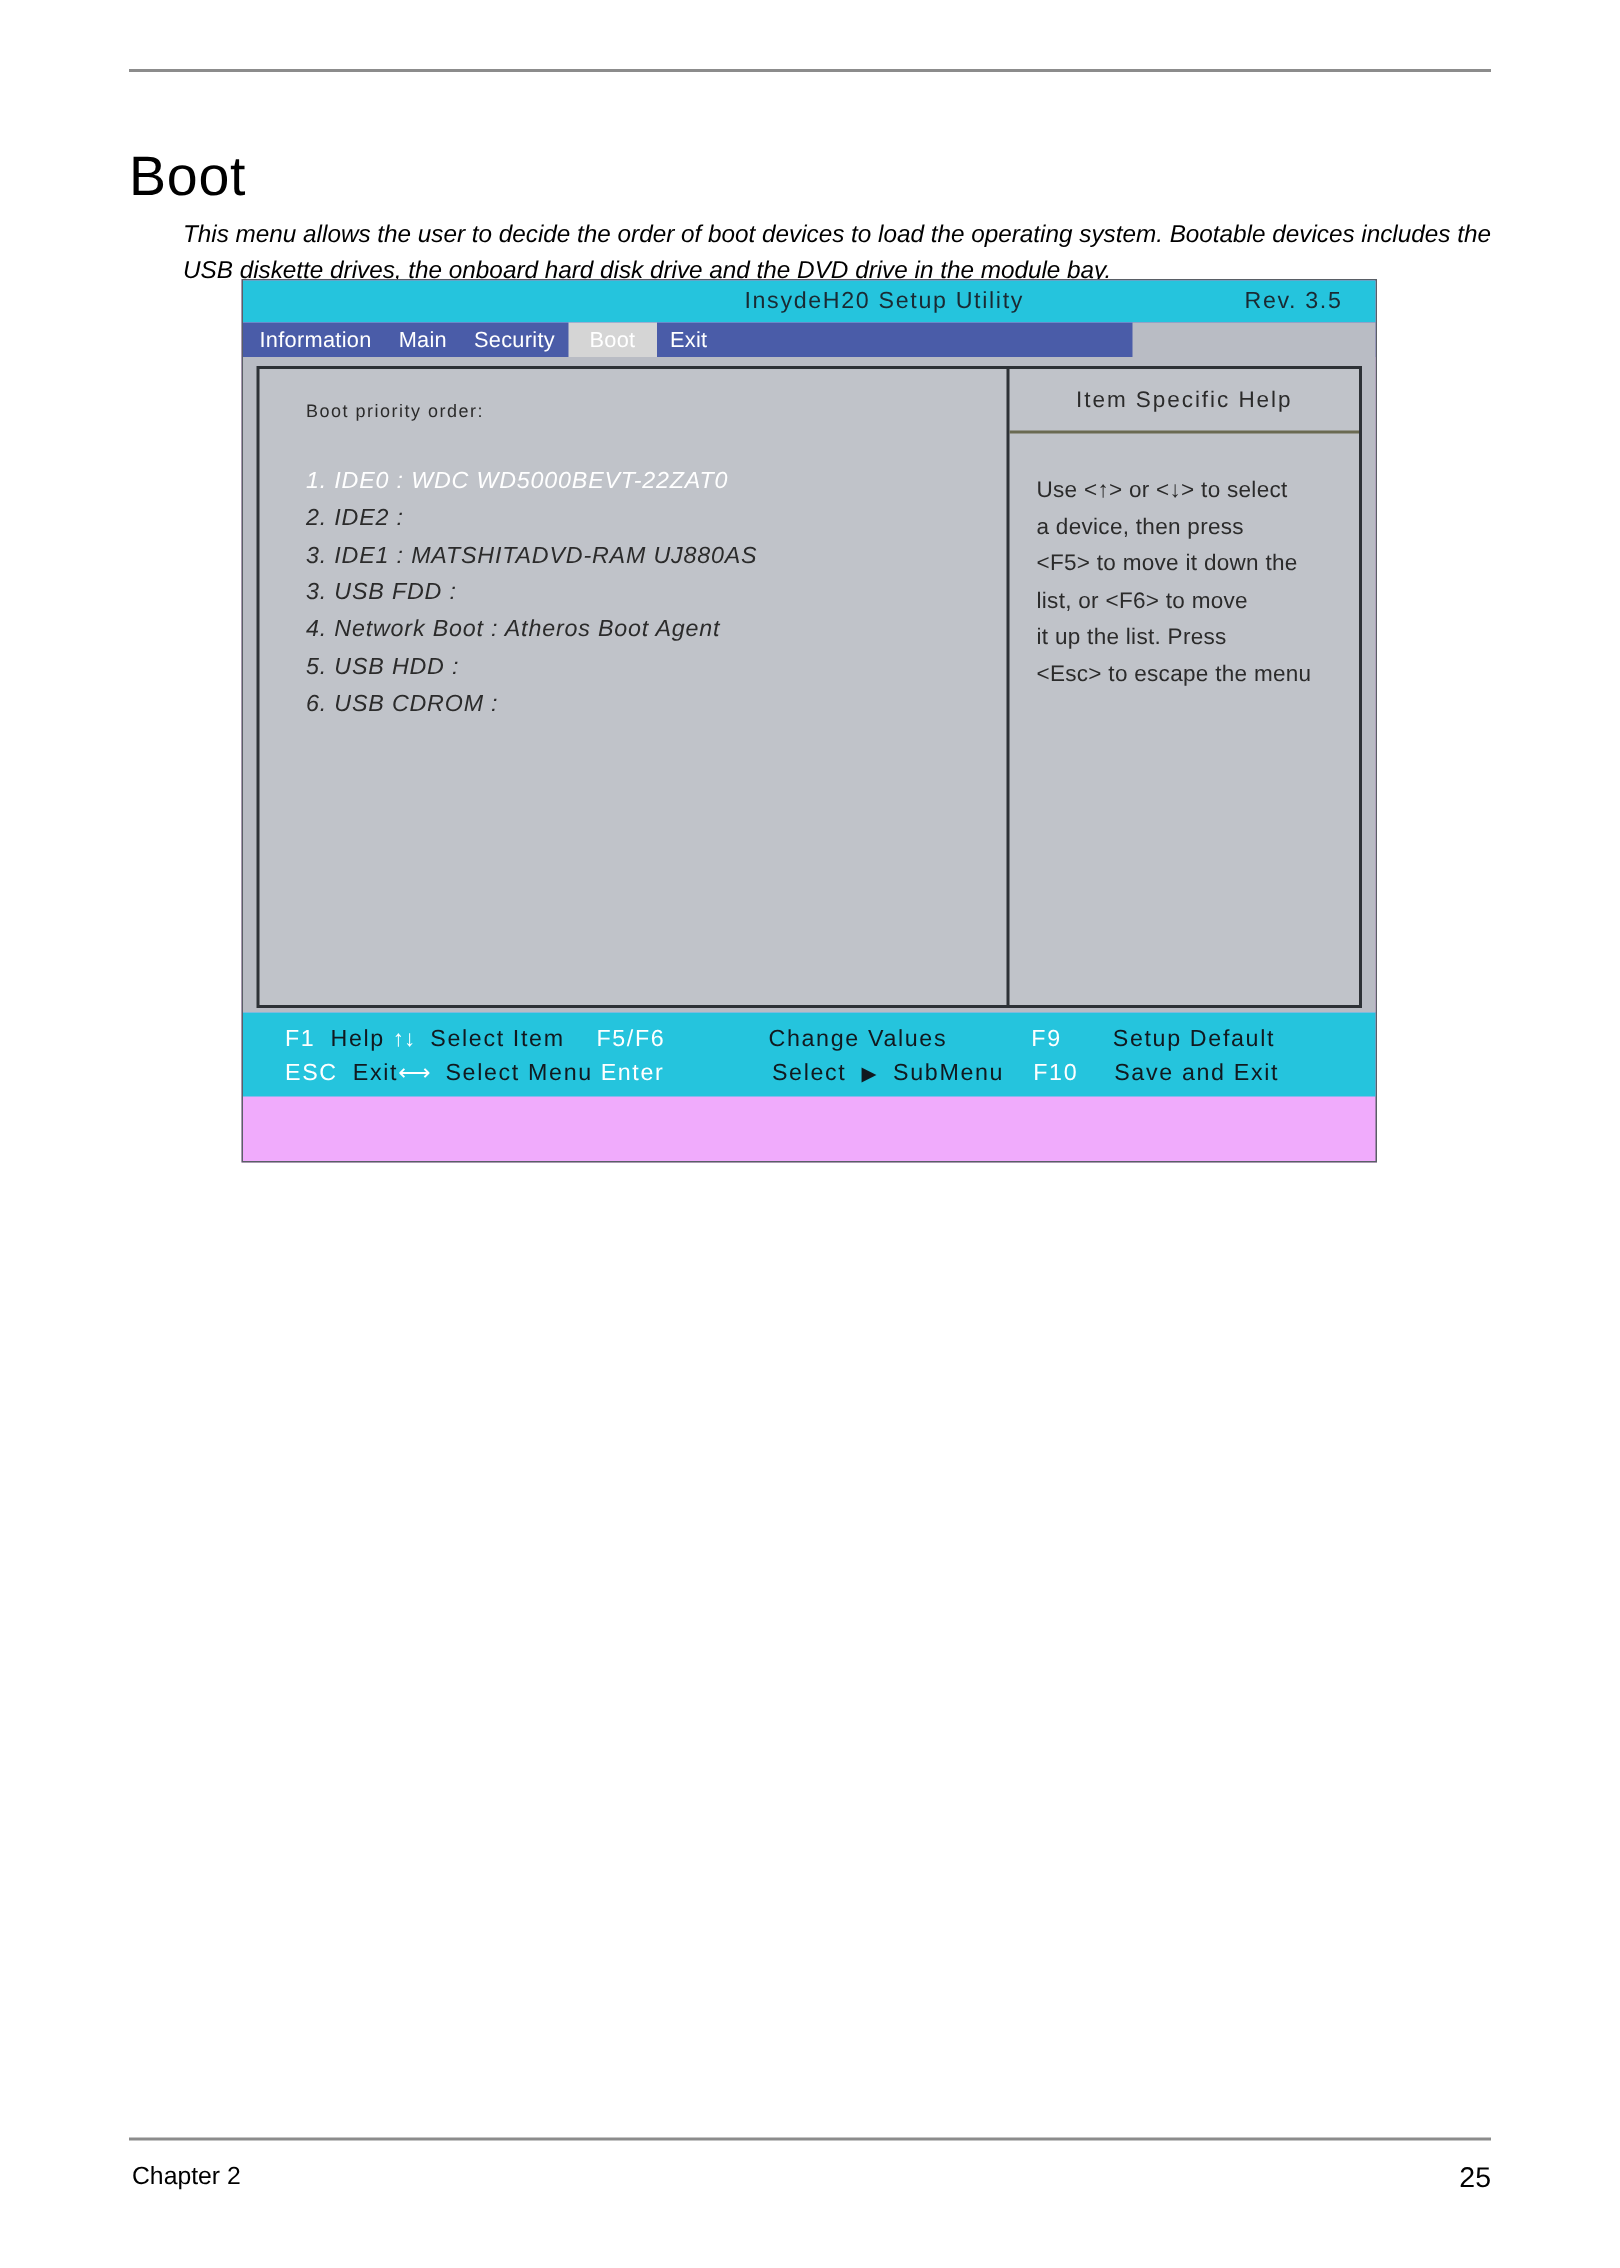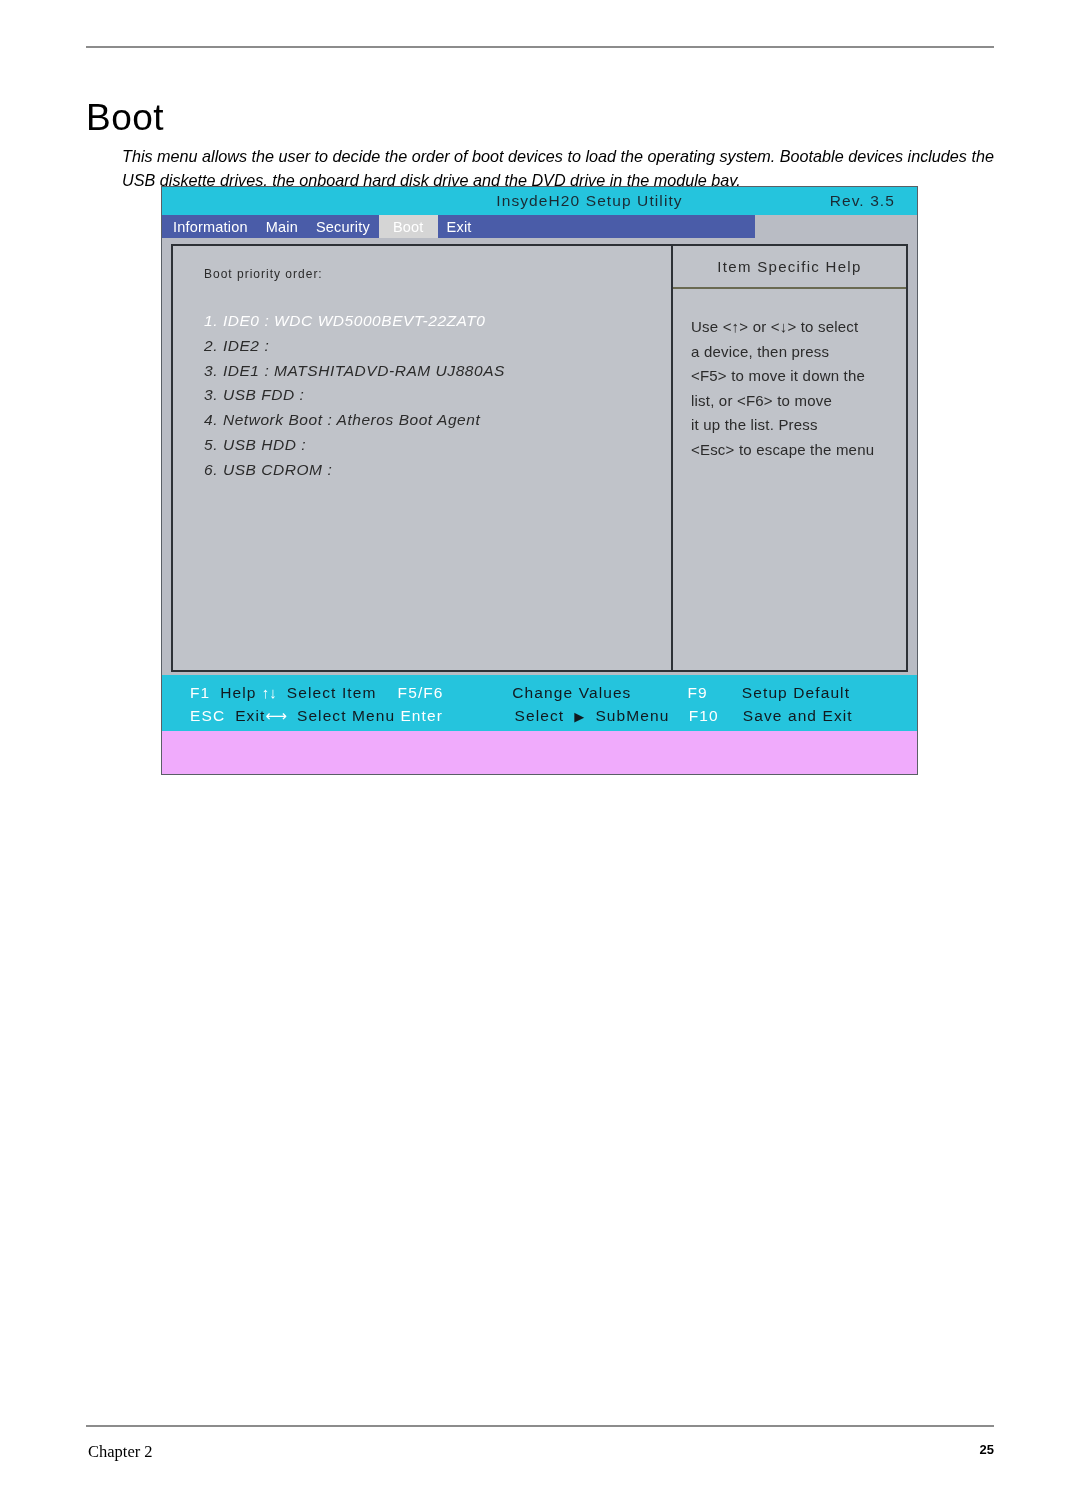--- a/index.html
+++ b/index.html
@@ -50,28 +50,26 @@
     font-size: 16.2px;
     line-height: 24px;
     color: #000;
     font-style: italic;
   }
   .footer-left {
     position: absolute;
     left: 88px;
     top: 1442px;
     font-size: 16.5px;
-    font-family: Liberation Serif, serif;
   }
   .footer-right {
     position: absolute;
     right: 86px;
     top: 1442px;
-    font-size: 13px;
-    font-weight: bold;
+    font-size: 19px;
   }
 
   
   .bios {
     position: absolute;
     left: 161px;
     top: 186px;
     width: 757px;
     height: 589px;
     background: #f0abfc;

